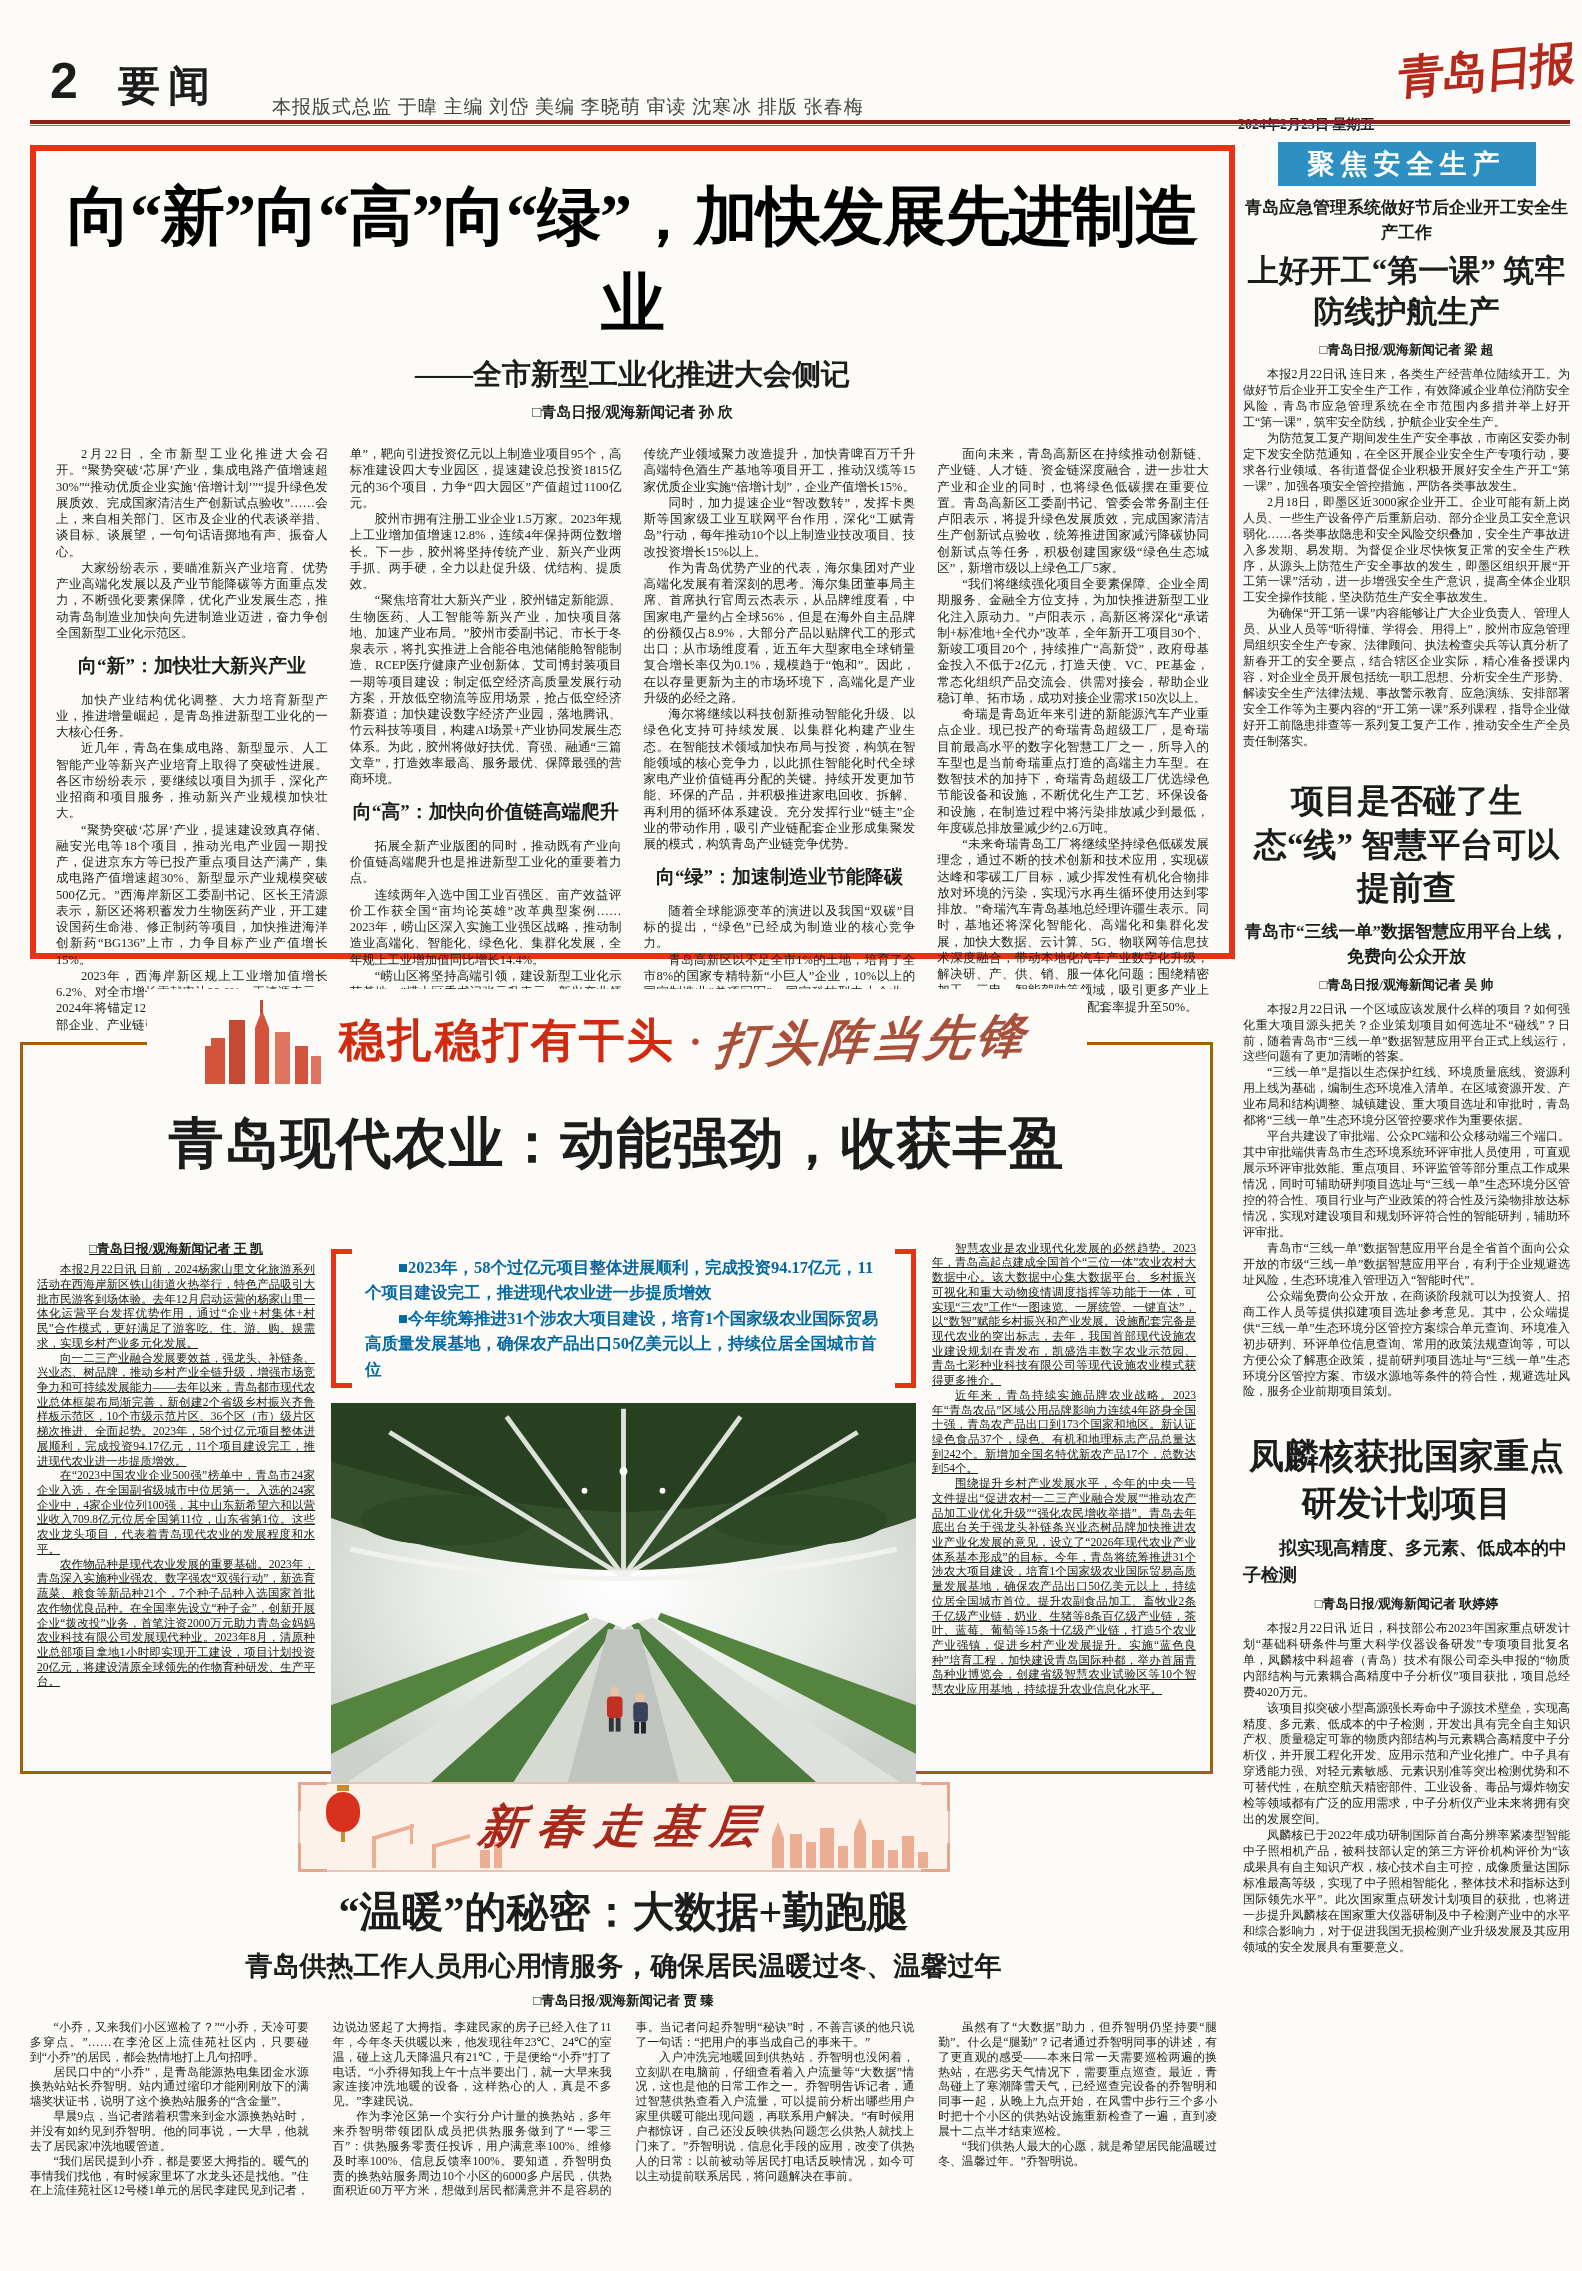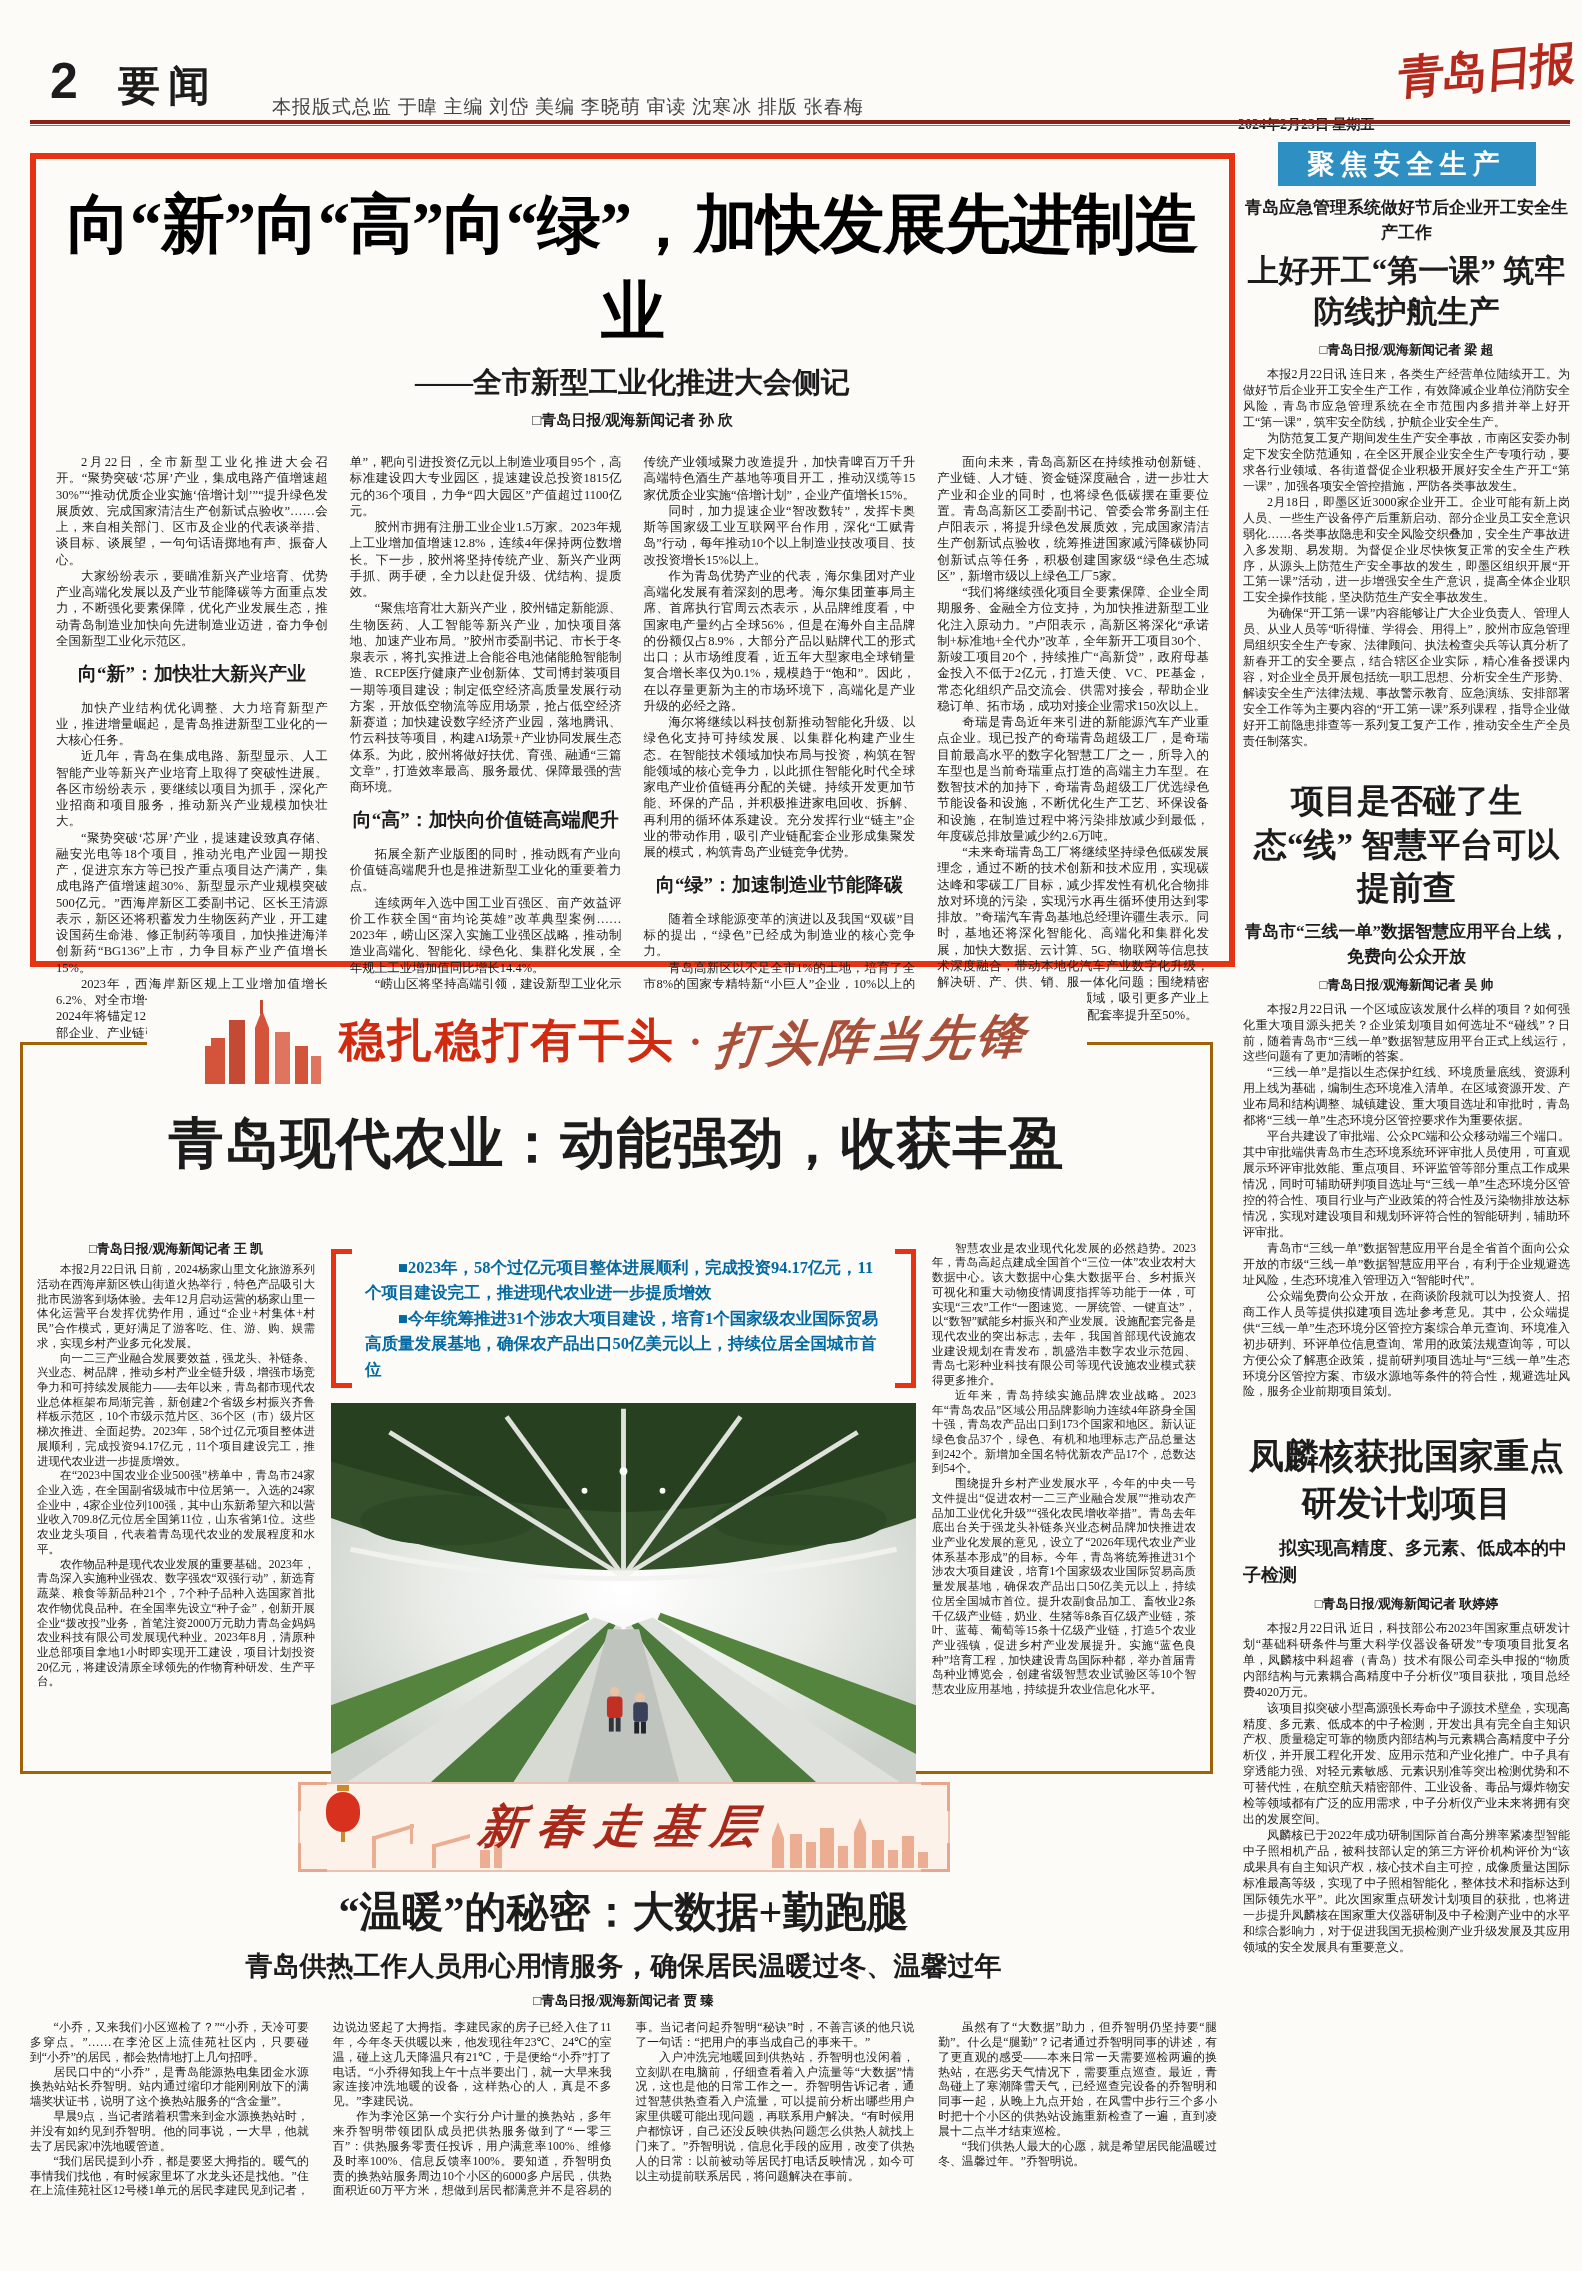--- a/index.html
+++ b/index.html
@@ -10,21 +10,21 @@
   
   .pageno{left:50px;top:52px;font-size:50px;font-weight:900;font-family:"Liberation Sans",sans-serif;}
   .section-title{left:118px;top:58px;font-size:42px;font-weight:900;letter-spacing:8px;}
   .credits{left:272px;top:94px;font-size:19px;color:#444;letter-spacing:1px;}
   .pubdate{left:1238px;top:92px;font-size:14px;font-weight:700;margin-top:24px;}
   .masthead{left:1398px;top:40px;font-size:46px;font-weight:900;color:#b5281c;
             transform:rotate(-5deg) skewX(-8deg);letter-spacing:-2px;}
   .headrule{left:30px;top:120px;width:1540px;height:1px;border-top:4px solid #8d1f14;border-bottom:1px solid #c4584a;}
 
   
-  .lead-box{left:30px;top:153px;width:1153px;height:786px;border:6px solid #e83214;padding:6px 20px 10px;background:#fcfbf8;}
+  .lead-box{left:30px;top:145px;width:1153px;height:786px;border:6px solid #e83214;padding:6px 20px 10px;background:#fcfbf8;}
   .lead-headline{text-align:center;font-size:64px;font-weight:900;letter-spacing:-1px;margin:16px 0 2px;color:#000;}
   .lead-sub{text-align:center;font-size:29px;font-weight:700;margin:8px 0 2px;}
   .lead-byline{text-align:center;font-size:15px;font-weight:700;margin:8px 0 4px;}
   .lead-body{margin-top:24px;height:608px;column-count:4;column-gap:22px;
              font-size:12.5px;line-height:1.30;text-align:justify;overflow:hidden;}
   .para{margin:0;text-indent:2em;}
   .subhead{text-align:center;font-weight:900;font-size:19px;margin:13px 0;text-indent:0;}
 
   
   .sidebar{left:1243px;top:138px;width:327px;}
@@ -45,21 +45,21 @@
   
   .farm-box{left:20px;top:1042px;width:1187px;height:726px;border:3px solid #a16207;background:#fcfbf8;}
   .farm-banner{position:absolute;left:50%;top:-56px;transform:translateX(-50%);width:940px;height:104px;
                background:#fcfbf8;display:flex;align-items:center;justify-content:center;gap:14px;}
   .banner1-main{font-size:46px;font-weight:900;color:#d02b10;letter-spacing:2px;font-family:"Liberation Sans",sans-serif;}
   .banner1-dot{font-size:40px;color:#b2452c;font-weight:900;}
   .banner1-callig{font-size:48px;font-weight:900;color:#a8503a;font-style:italic;letter-spacing:4px;
                   transform:skewX(-8deg) rotate(-2deg);}
   .farm-headline{text-align:center;font-size:55px;font-weight:900;letter-spacing:1px;margin-top:62px;}
   .farm-content{display:flex;gap:16px;padding:14px 14px 0;}
-  .farm-col{font-size:11.5px;line-height:1.28;text-align:justify;overflow:hidden;}
+  .farm-col{font-size:11.5px;line-height:1.28;text-align:justify;overflow:hidden;text-decoration:underline;}
   .farm-left{width:278px;height:560px;}
   .farm-right{width:264px;height:560px;}
   .farm-byline{font-weight:700;font-size:13px;text-align:center;text-indent:0;margin:0 0 5px;}
   .farm-center{width:585px;}
   .bluebox{position:relative;padding:10px 34px;margin:4px 0 10px;}
   .bluebox .hl{color:#0369a1;font-weight:700;font-size:16.5px;line-height:1.55;text-indent:2em;margin:0;}
   .bracket{position:absolute;top:4px;bottom:4px;width:16px;border:5px solid #e83214;}
   .bracket-l{left:0;border-right:none;}
   .bracket-r{right:0;border-left:none;}
   .photo{width:585px;height:392px;display:block;}

